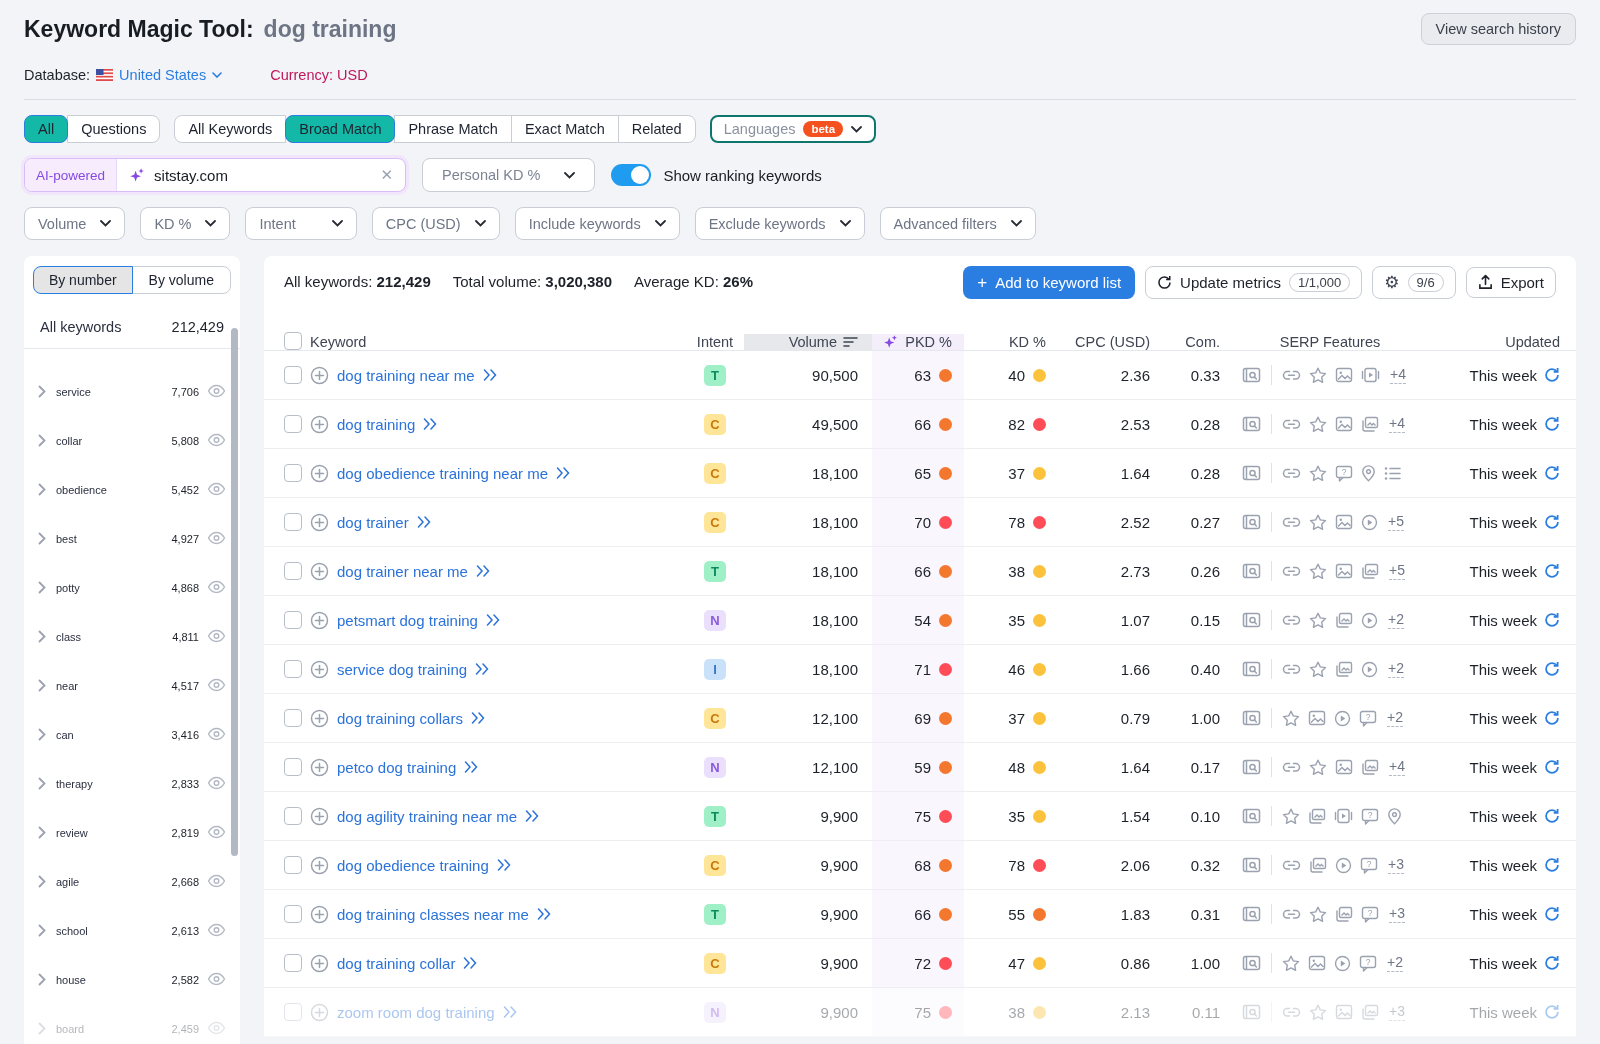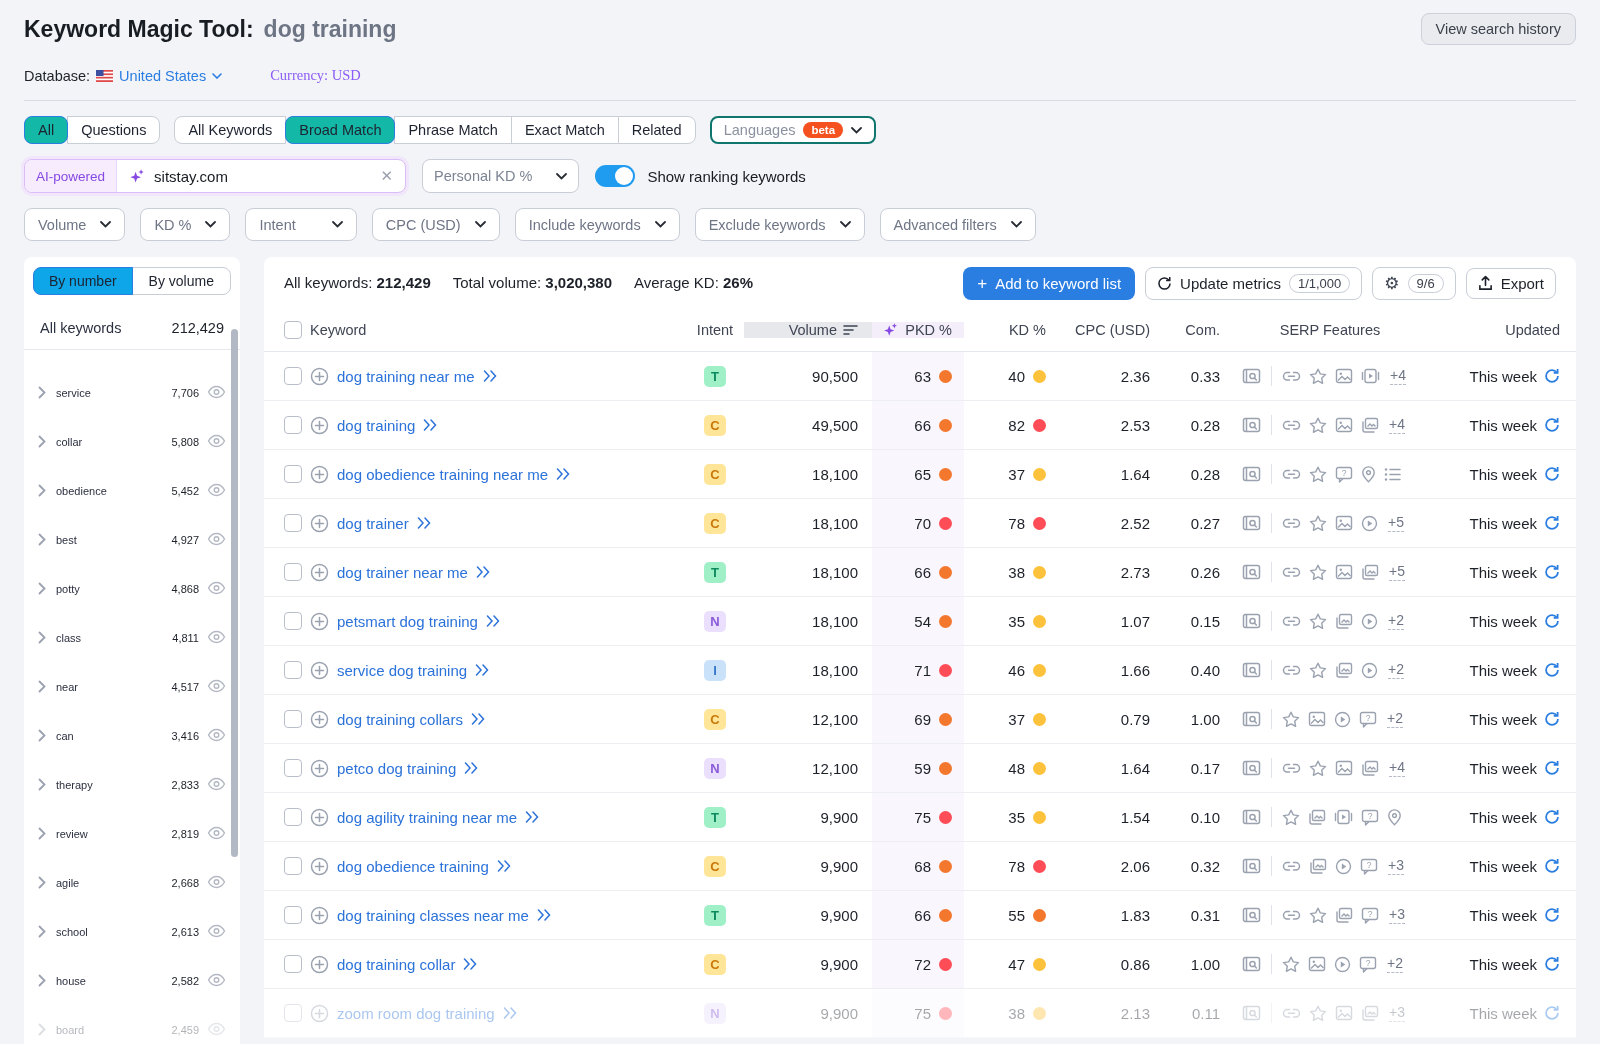--- a/index.html
+++ b/index.html
@@ -8,21 +8,21 @@
 
   
   .topbar { padding:16px 24px 0 24px; position:relative; }
   .title-row { display:flex; align-items:baseline; gap:10px; }
   .title { font-size:23px; font-weight:bold; color:#181c23; }
   .query { font-size:23px; font-weight:bold; color:#6d7585; }
   .view-history { position:absolute; right:24px; top:13px; background:#e9ebef; border:1px solid #ccd0d8;
     border-radius:8px; padding:7px 14px; font-size:14.5px; color:#3c414b; cursor:pointer; }
   .db-row { margin-top:24px; display:flex; align-items:center; font-size:14.5px; gap:6px; }
   .db-link { color:#2a7de1; display:flex; align-items:center; gap:6px; cursor:pointer; }
-  .currency { margin-left:42px; color:#8b5cf6;font-family:Liberation Serif, serif; }
+  .currency { margin-left:42px; color:#be185d; }
   .hr { border-top:1px solid #dadde3; margin-top:16px; }
 
   
   .tabs-row { margin:15px 24px 0 24px; display:flex; gap:14px; align-items:center; }
   .tabgroup { display:flex; }
   .tab { background:#fff; border:1px solid #c9cdd6; padding:5px 13px; font-size:14.5px; color:#1e2330;
     margin-left:-1px; cursor:pointer; position:relative; }
   .tab:first-child { border-radius:8px 0 0 8px; margin-left:0; }
   .tab:last-child { border-radius:0 8px 8px 0; }
   .tab:only-child { border-radius:8px; }
@@ -34,21 +34,21 @@
   
   .search-row { margin:15px 24px 0 24px; display:flex; align-items:center; gap:16px; }
   .ai-wrap { display:flex; align-items:stretch; border:1px solid #d9bdf4; border-radius:8px; overflow:hidden;
     box-shadow:0 0 0 3px #f1e6fb; background:#fff; height:34px; }
   .ai-label { background:#f6ecfd; color:#8649e1; font-size:13.5px; display:flex; align-items:center;
     padding:0 11px; border-right:1px solid #e7d7f8; }
   .ai-input-area { display:flex; align-items:center; gap:8px; padding:0 12px; width:288px; }
   .ai-input-area input { border:none; outline:none; font-size:15px; color:#181c23; flex:1; min-width:0;
     font-family:"Liberation Sans",sans-serif; background:transparent; }
   .clear-x { color:#9aa1af; font-size:15px; cursor:pointer; }
-  .pkd-select { background:#fff; border:1px solid #c9cdd6; border-radius:8px; padding:6px 11px; font-size:14.5px;
+  .pkd-select { background:#fff; border:1px solid #c9cdd6; border-radius:8px; padding:6px 19px; font-size:14.5px;
     color:#7c8494; display:flex; align-items:center; gap:24px; cursor:pointer; height:34px; }
   .toggle { width:40px; height:22px; border-radius:11px; background:#1f9bf0; position:relative; cursor:pointer; }
   .toggle .knob { position:absolute; right:2px; top:2px; width:18px; height:18px; border-radius:50%; background:#fff; }
   .toggle-label { font-size:15px; color:#181c23; margin-left:-4px; }
 
   
   .filters-row { margin:15px 24px 0 24px; display:flex; gap:15px; }
   .fpill { background:#fff; border:1px solid #c9cdd6; border-radius:8px; padding:6px 13px; font-size:14.5px;
     color:#6e7585; display:flex; align-items:center; gap:14px; cursor:pointer; height:33px; }
   .fpill.wide { gap:36px; }
@@ -56,21 +56,21 @@
   
   .content { margin:16px 24px 0 24px; display:flex; gap:24px; align-items:flex-start; }
 
   
   .sidebar { width:216px; background:#fff; border-radius:8px 8px 0 0; padding-top:10px; position:relative; height:790px; }
   .seg { display:flex; margin:0 9px; }
   .seg div { flex:1; text-align:center; font-size:14px; padding:5px 0; border:1px solid #c9cdd6; background:#fff;
     color:#1e2330; cursor:pointer; margin-left:-1px; }
   .seg div:first-child { border-radius:8px 0 0 8px; margin-left:0; }
   .seg div:last-child { border-radius:0 8px 8px 0; }
-  .seg div.sel { background:#0ea5e9; border-color:#2a7de1; z-index:2; position:relative; }
+  .seg div.sel { background:#e5e5e5; border-color:#2a7de1; z-index:2; position:relative; }
   .allkw { margin-top:12px; padding:13px 16px; display:flex; justify-content:space-between; font-size:14.5px;
     color:#2b3040; border-bottom:1px solid #e5e8ed; cursor:pointer; }
   .allkw b { font-weight:normal; color:#1d2129; }
   .grp-row { height:49px; display:flex; align-items:flex-end; padding:0 14px; font-size:11px; color:#2b3040; cursor:pointer; }
   .grp-row .lbl { margin-left:10px; }
   .grp-row .cnt { margin-left:auto; color:#1d2129; }
   .grp-row .eye { margin-left:8px; display:flex; }
   .grp-row.faded { opacity:.35; }
   .side-scroll { position:absolute; right:2px; top:72px; width:7px; height:528px; background:#b3b9c4; border-radius:4px; }
 
@@ -80,21 +80,21 @@
   .stat { font-size:15px; color:#1d2129; }
   .stat b { font-weight:bold; }
   .tb-btns { margin-left:auto; display:flex; gap:10px; align-items:center; }
   .btn-blue { background:#2a7de1; color:#fff; border:none; border-radius:8px; padding:8px 14px; font-size:15px;
     display:flex; align-items:center; gap:8px; cursor:pointer; font-family:inherit; }
   .btn-line { background:#fff; border:1px solid #c9cdd6; border-radius:8px; padding:6px 11px; font-size:15px;
     color:#1d2129; display:flex; align-items:center; gap:8px; cursor:pointer; font-family:inherit; }
   .mini-pill { border:1px solid #c9cdd6; border-radius:12px; padding:1px 8px; font-size:13px; color:#3c414b; }
 
   
-  .thead { display:flex; align-items:center; height:43px; font-size:14.5px; color:#3f4553; border-bottom:1px solid #e5e8ed; }
+  .thead { display:flex; align-items:flex-end; height:43px; font-size:14.5px; color:#3f4553; border-bottom:1px solid #e5e8ed; }
   .thead > div, .trow > div { display:flex; align-items:center; }
   .c-check { width:46px; padding-left:20px; }
   .c-kw { flex:1; gap:8px; }
   .c-intent { width:58px; justify-content:center; }
   .c-vol { width:128px; justify-content:flex-end; padding-right:14px; }
   .c-pkd { width:92px; justify-content:flex-end; padding-right:12px; gap:8px; }
   .c-kd { width:88px; justify-content:flex-end; padding-right:6px; gap:8px; }
   .c-cpc { width:102px; justify-content:flex-end; padding-right:4px; }
   .c-com { width:68px; justify-content:flex-end; padding-right:2px; }
   .c-serp { width:196px; padding-left:20px; gap:8px; }

